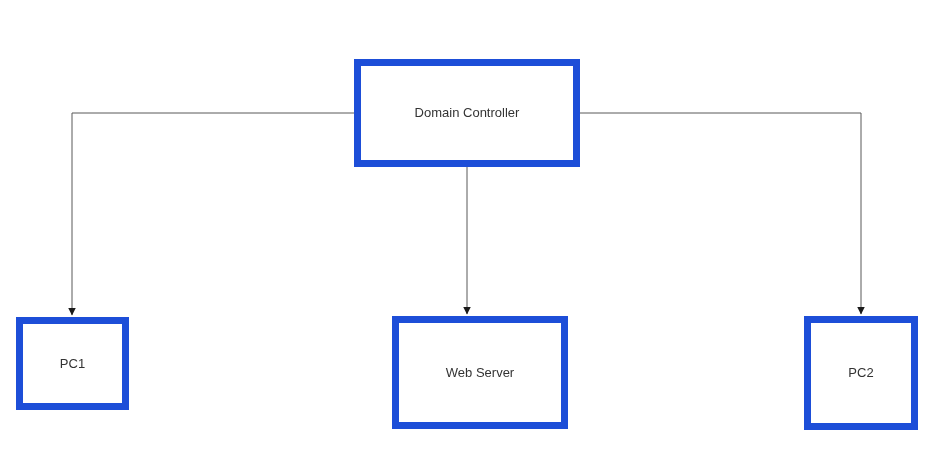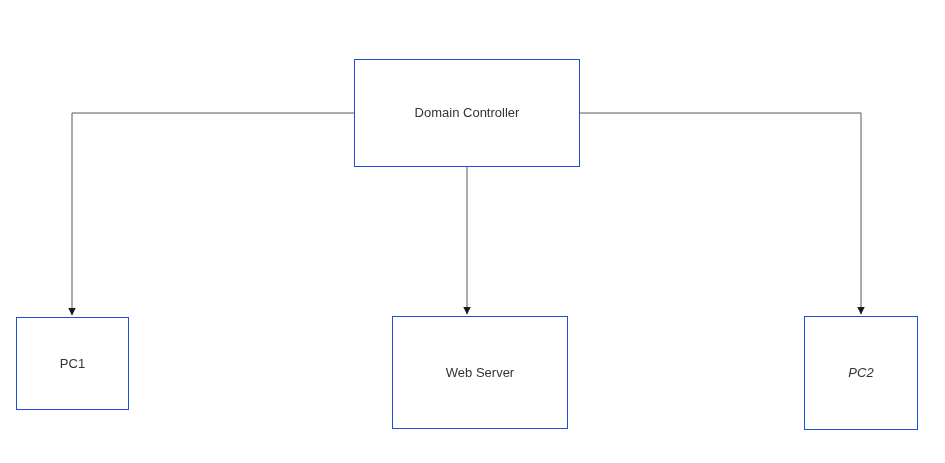--- a/index.html
+++ b/index.html
@@ -19,36 +19,36 @@
     position: absolute;
     left: 0;
     top: 0;
     width: 945px;
     height: 463px;
   }
   .node {
     position: absolute;
     box-sizing: border-box;
     background: #ffffff;
-    border: 1px solid #1d4ed8;
+    border: 7px solid #1d4ed8;
     display: flex;
     align-items: center;
     justify-content: center;
   }
   .node-label {
     color: #333333;
     font-size: 13px;
     line-height: 1.2;
     text-align: center;
     white-space: nowrap;
   }
   #node-domain-controller { left: 354px; top: 59px;  width: 226px; height: 108px; }
   #node-pc1               { left: 16px;  top: 317px; width: 113px; height: 93px; }
   #node-web-server        { left: 392px; top: 316px; width: 176px; height: 113px; }
-  #node-pc2               { left: 804px; top: 316px; width: 114px; height: 114px; font-style: italic; }
+  #node-pc2               { left: 804px; top: 316px; width: 114px; height: 114px; }
 </style>
 </head>
 <body>
 
 <div id="canvas">
 
   <svg id="edges" viewBox="0 0 945 463" xmlns="http://www.w3.org/2000/svg">
     <defs>
       <marker id="arrowhead" markerWidth="10" markerHeight="10" refX="7.5" refY="4" orient="auto" markerUnits="userSpaceOnUse">
         <path d="M0,0 L8,4 L0,8 Z" fill="#1a1a1a"></path>

